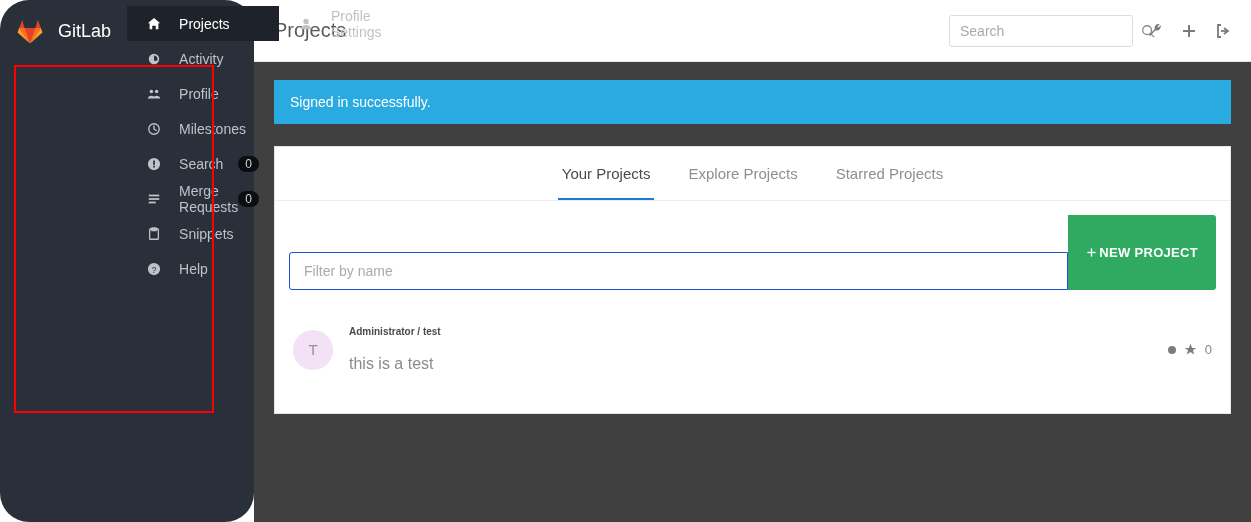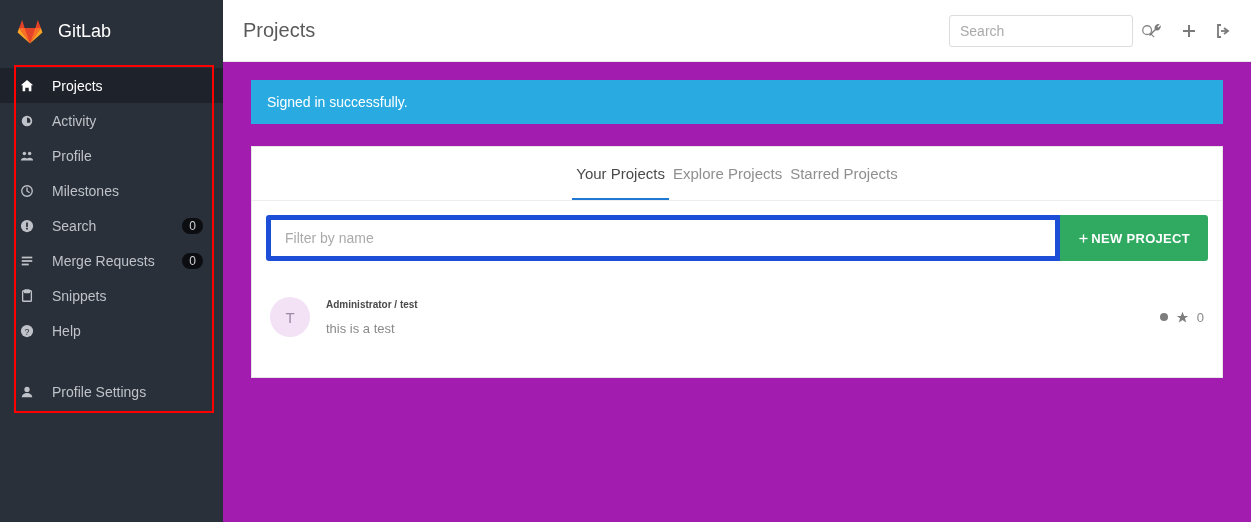--- a/index.html
+++ b/index.html
@@ -1,55 +1,55 @@
 <!DOCTYPE html>
 <html><head>
 <meta charset="utf-8">
 <style>
   * { box-sizing: border-box; margin: 0; padding: 0; }
   body { font-family: -apple-system, "Helvetica Neue", Helvetica, Arial, sans-serif; font-size: 14px; color: #333; background: #fff; width: 1251px; height: 522px; overflow: hidden; }
   .app { display: flex; height: 522px; }
   
-  .sidebar { width: 223px; background: #2a3039; color: #c5c7cb; display: flex; flex-direction: column; position: relative; }
+  .sidebar { width: 254px; background: #2a3039; color: #c5c7cb; display: flex; flex-direction: row; position: relative; border-radius: 29px; }
   .sidebar-brand { display: flex; align-items: center; padding: 12px 16px; height: 62px; }
   .sidebar-brand svg { width: 28px; height: 28px; }
   .brand-text { color: #fff; font-size: 18px; margin-left: 14px; }
   .highlight-box { position: absolute; top: 65px; left: 14px; width: 200px; height: 348px; border: 2px solid #ff0000; pointer-events: none; z-index: 5; }
   .sidebar-list { list-style: none; margin-top: 6px; }
   .sidebar-item { display: flex; align-items: center; padding: 0 20px; height: 35px; cursor: pointer; color: #bfc2c8; }
   .sidebar-item.active { background: #1e232b; color: #fff; }
   .sidebar-item .icon { width: 18px; text-align: center; margin-right: 14px; font-size: 14px; }
   .sidebar-item .label { flex: 1; font-size: 14px; }
   .sidebar-item .badge { background: #0b0d10; color: #d0d2d6; font-size: 12px; padding: 1px 7px; border-radius: 8px; min-width: 20px; text-align: center; }
   .sidebar-gap { height: 20px; }
   
   .main { flex: 1; display: flex; flex-direction: column; background: #fff; }
   .topbar { display: flex; align-items: center; height: 62px; padding: 0 20px; border-bottom: 1px solid #e7e7e7; }
   .page-title { font-size: 20px; color: #5a5a5a; font-weight: 400; flex: 1; }
   .search-wrap { display: flex; align-items: center; border: 1px solid #dcdcdc; border-radius: 3px; height: 32px; width: 184px; padding: 0 10px; color: #999; }
   .search-input { border: none; outline: none; flex: 1; font-size: 14px; color: #555; background: transparent; }
   .search-input::placeholder { color: #aaa; }
   .top-actions { display: flex; align-items: center; margin-left: 14px; gap: 18px; color: #7a7a7a; }
   .top-actions .ticon { cursor: pointer; }
-  .content { padding: 18px 28px; background: #a21caf; flex: 1; }
+  .content { padding: 18px 20px; background: #404040; flex: 1; }
   .flash { background: #29abe2; color: #fff; padding: 14px 16px; font-size: 14px; margin-bottom: 22px; }
   .panel { background: #fff; border: 1px solid #e5e5e5; }
-  .tabs { display: flex; justify-content: center; border-bottom: 1px solid #eee; padding: 18px 0 0 0; }
+  .tabs { display: flex; justify-content: center; gap: 30px; border-bottom: 1px solid #eee; padding: 18px 0 0 0; }
   .tab { padding: 0 4px 16px 4px; color: #8f8f8f; cursor: pointer; font-size: 15px; }
   .tab.active { color: #4a4a4a; border-bottom: 2px solid #1f78d1; font-weight: 500; }
   .filter-row { display: flex; padding: 14px; gap: 0; }
-  .filter-input { flex: 1; border: 5px solid #1d4ed8; border-radius: 3px 0 0 3px; padding: 10px 14px; font-size: 14px; color: #555; outline: none; }
+  .filter-input { flex: 1; border: 1px solid #1d4ed8; border-radius: 3px 0 0 3px; padding: 10px 14px; font-size: 14px; color: #555; outline: none; margin-top: 37px; }
   .filter-input::placeholder { color: #aaa; }
   .new-project-btn { background: #2faa60; color: #fff; border: none; padding: 0 18px; font-size: 13px; font-weight: 600; letter-spacing: .3px; border-radius: 0 3px 3px 0; cursor: pointer; display: flex; align-items: center; gap: 2px; }
   .projects { padding: 12px 14px 30px 14px; }
   .project-row { display: flex; align-items: center; padding: 10px 4px; }
   .avatar { width: 40px; height: 40px; border-radius: 50%; background: #f3e2f6; color: #9a8aa5; display: flex; align-items: center; justify-content: center; font-size: 15px; margin-right: 16px; }
   .proj-info { flex: 1; }
   .proj-name { color: #4a4a4a; font-weight: 600; font-size: 10px; }
-  .proj-desc { color: #8a8a8a; font-size: 13px; margin-top: 11px; }
+  .proj-desc { color: #8a8a8a; font-size: 16px; margin-top: 18px; }
   .proj-meta { display: flex; align-items: center; gap: 8px; color: #888; font-size: 13px; }
   .dot { width: 8px; height: 8px; border-radius: 50%; background: #7d7d7d; display: inline-block; }
   svg { display: block; }
 </style>
 </head>
 <body>
 
 <div class="app">
   <aside class="sidebar">
     <div class="sidebar-brand">

